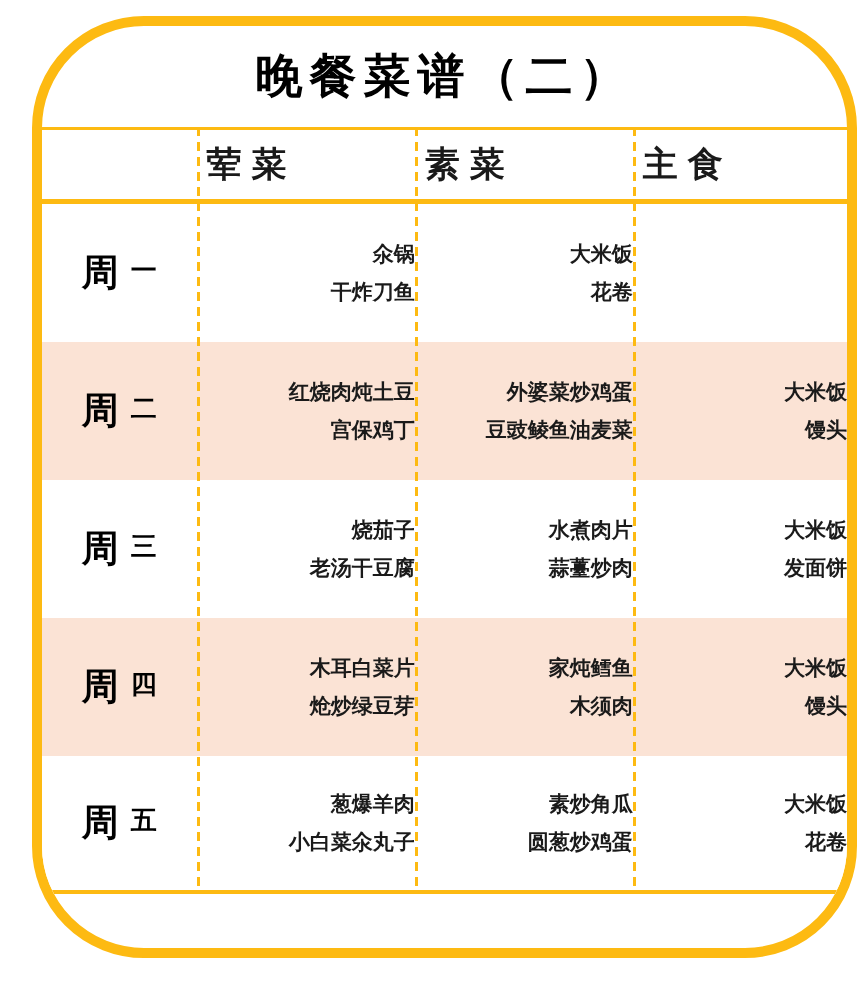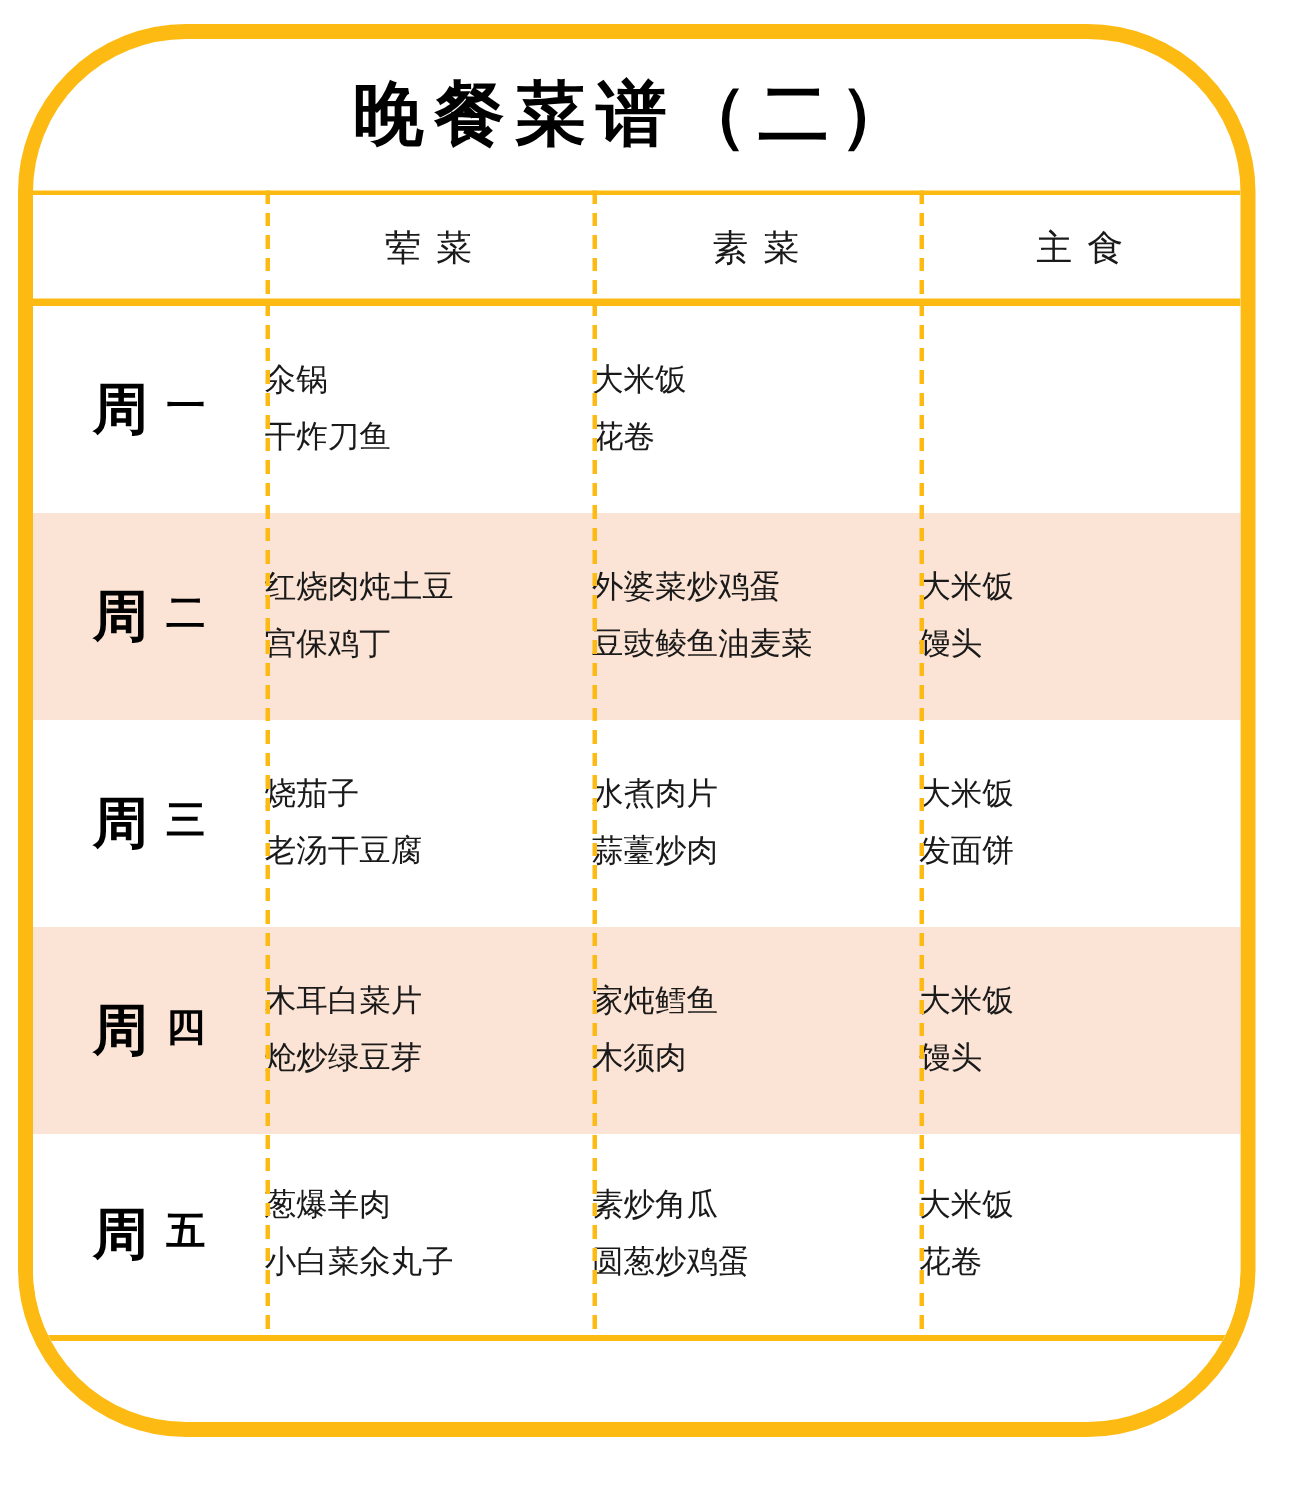--- a/index.html
+++ b/index.html
@@ -10,21 +10,21 @@
   }
   * { margin: 0; padding: 0; box-sizing: border-box; }
   html, body {
     width: 865px; height: 993px;
     background: var(--bg);
     font-family: "Liberation Sans", "DejaVu Sans", sans-serif;
     color: var(--text);
   }
   .card {
     position: absolute;
-    left: 12px; top: 16px;
+    left: 32px; top: 16px;
     width: 825px; height: 942px;
     border: 10px solid var(--accent);
     border-radius: 112px;
     background: var(--bg);
     overflow: hidden;
   }
   .title-bar {
     height: 101px;
     display: flex;
     align-items: center;
@@ -59,23 +59,23 @@
     display: grid;
     grid-template-columns: 19.2% 27.1% 27.1% 26.6%;
     align-items: center;
   }
   .header-row {
     height: 77px;
     border-top: 3px solid var(--accent);
     border-bottom: 5px solid var(--accent);
   }
   .header-cell {
-    text-align: center;
-    font-size: 24px;
-    font-weight: 400;
+    text-align: left;
+    font-size: 35px;
+    font-weight: 700;
     letter-spacing: 10px;
     padding-left: 10px;
     color: #1a1a1a;
   }
   .data-row {
     height: 138px;
     background: var(--bg);
   }
   .data-row.alt {
     background: var(--alt-row-bg);
@@ -94,23 +94,23 @@
     font-weight: 900;
     color: #000;
   }
   .day-num {
     font-size: 26px;
     font-weight: 700;
     transform: translateY(-3px);
     color: #000;
   }
   .dish-cell {
-    text-align: left;
+    text-align: right;
     font-size: 21px;
-    font-weight: 400;
+    font-weight: 700;
     line-height: 38px;
     white-space: pre-line;
     color: #1a1a1a;
   }
 </style>
 </head>
 <body>
 
 <div class="card">
 

